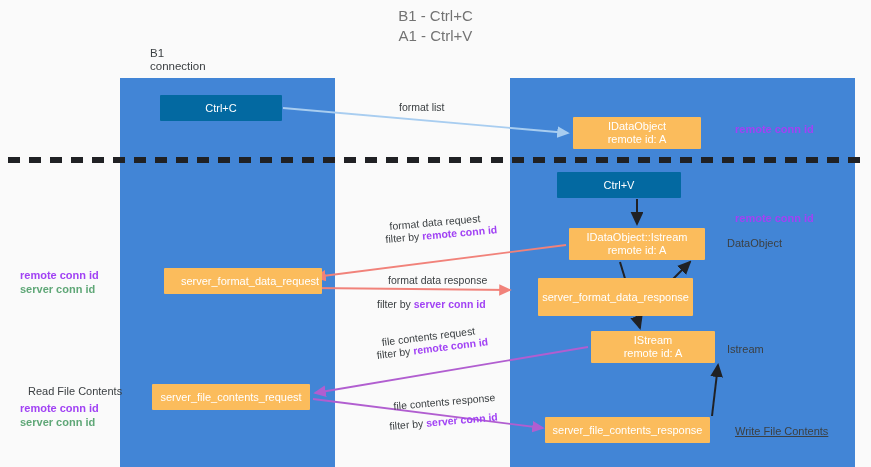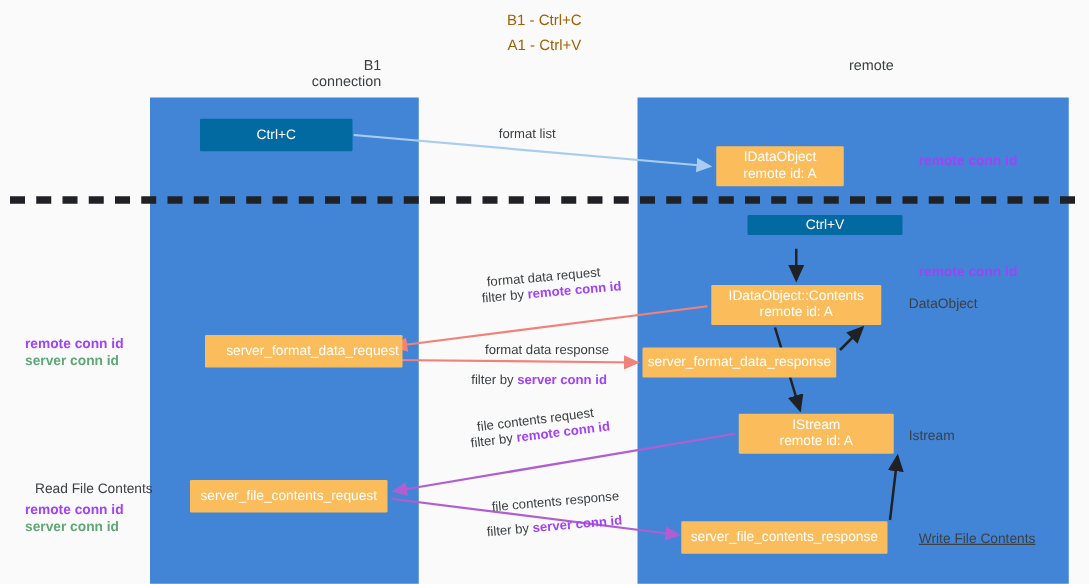--- a/index.html
+++ b/index.html
@@ -18,52 +18,52 @@
   .lane{
     position:absolute;
     background:#4285d6;
     top:78px;height:389px;
   }
   #lane-b1{left:120px;width:215px;}
   #lane-a1{left:510px;width:345px;}
 
   
   .col-head{
-    position:absolute;text-align:right;
+    position:absolute;text-align:left;
     font-size:11.5px;line-height:13px;color:#3c4043;
   }
   #head-b1{left:150px;top:47px;width:155px;}
   #head-a1{left:555px;top:47px;width:160px;}
 
   
   #title{
     position:absolute;left:0;top:6px;width:871px;
-    text-align:center;font-size:12px;line-height:20px;color:#a16207;
+    text-align:center;font-size:15px;line-height:20px;color:#737373;
   }
 
   
   .node{
     position:absolute;
     box-sizing:border-box;
     display:flex;flex-direction:column;
     align-items:center;justify-content:center;
     color:#ffffff;
     font-size:11px;line-height:13px;
     text-align:center;
     border-radius:1px;
   }
   .node.green{background:#0369a1;}
   .node.orange{background:#fbbc5c;}
 
   #node-ctrlc{left:160px;top:95px;width:122px;height:26px;}
-  #node-idataobject{left:573px;top:117px;width:102px;height:32px;}
-  #node-ctrlv{left:598px;top:172px;width:124px;height:16px;}
+  #node-idataobject{left:573px;top:117px;width:128px;height:32px;}
+  #node-ctrlv{left:557px;top:172px;width:124px;height:26px;}
   #node-getdata{left:569px;top:228px;width:136px;height:32px;}
   #node-sfdreq{left:164px;top:268px;width:158px;height:26px;padding-left:14px;}
-  #node-sfdresp{left:514px;top:278px;width:155px;height:24px;justify-content:center;}
+  #node-sfdresp{left:538px;top:278px;width:155px;height:38px;justify-content:center;}
   #node-istream{left:591px;top:331px;width:124px;height:32px;}
   #node-sfcreq{left:152px;top:384px;width:158px;height:26px;}
   #node-sfcresp{left:545px;top:417px;width:165px;height:26px;}
 
   
   .anno{position:absolute;font-size:11px;line-height:14px;color:#3c4043;white-space:nowrap;}
   .purple{color:#a142f4;font-weight:bold;}
   .green-t{color:#5fa777;font-weight:bold;}
 
   #anno-remote-1{left:735px;top:122px;}
@@ -96,21 +96,20 @@
   <div id="title">
     <div>B1 - Ctrl+C</div>
     <div>A1 - Ctrl+V</div>
   </div>
 
   <div class="col-head" id="head-b1">
     <div>B1</div>
     <div>connection</div>
   </div>
   <div class="col-head" id="head-a1">
-    <div>remote</div>
   </div>
 
   <div class="lane" id="lane-b1"></div>
   <div class="lane" id="lane-a1"></div>
 
   <svg id="svg-layer" viewBox="0 0 871 467">
     <defs>
       <marker id="ar-blue" markerWidth="7" markerHeight="7" refX="6" refY="3.2" orient="auto">
         <path d="M0,0 L7,3.2 L0,6.4 z" fill="#a8cdf0"></path>
       </marker>
@@ -153,21 +152,21 @@
   <div class="node orange" id="node-idataobject">
     <span>IDataObject</span>
     <span>remote id: A</span>
   </div>
 
   <div class="node green" id="node-ctrlv">
     <span>Ctrl+V</span>
   </div>
 
   <div class="node orange" id="node-getdata">
-    <span>IDataObject::Contents</span>
+    <span>IDataObject::Istream</span>
     <span>remote id: A</span>
   </div>
 
   <div class="node orange" id="node-sfdreq">
     <span>server_format_data_request</span>
   </div>
 
   <div class="node orange" id="node-sfdresp">
     <span>server_format_data_response</span>
   </div>

